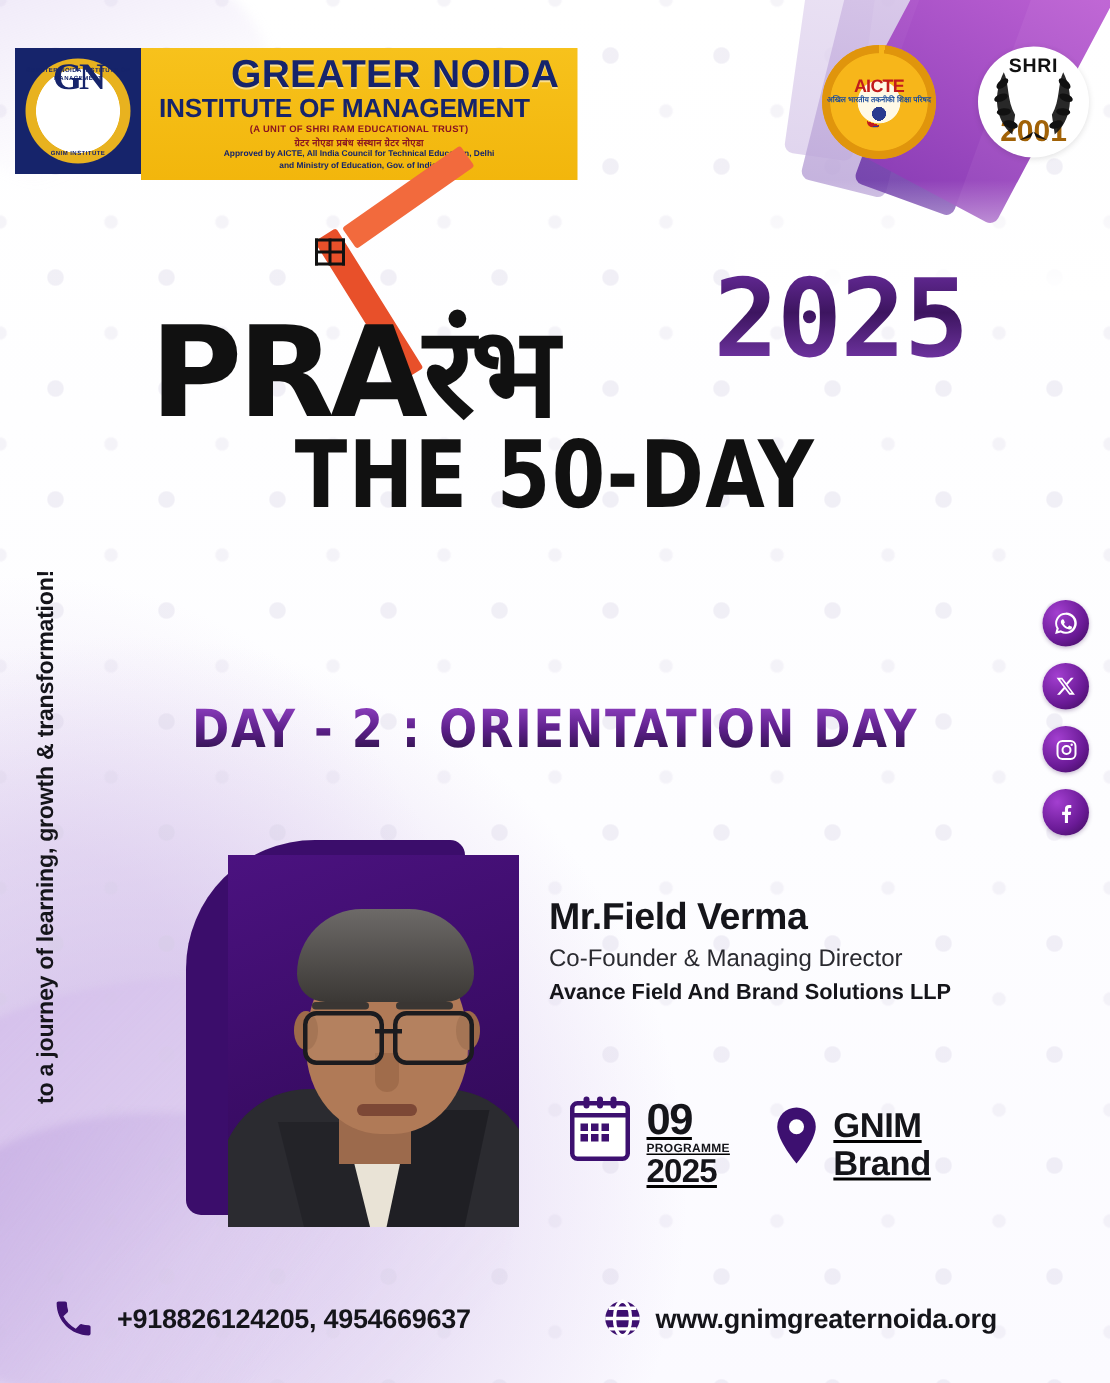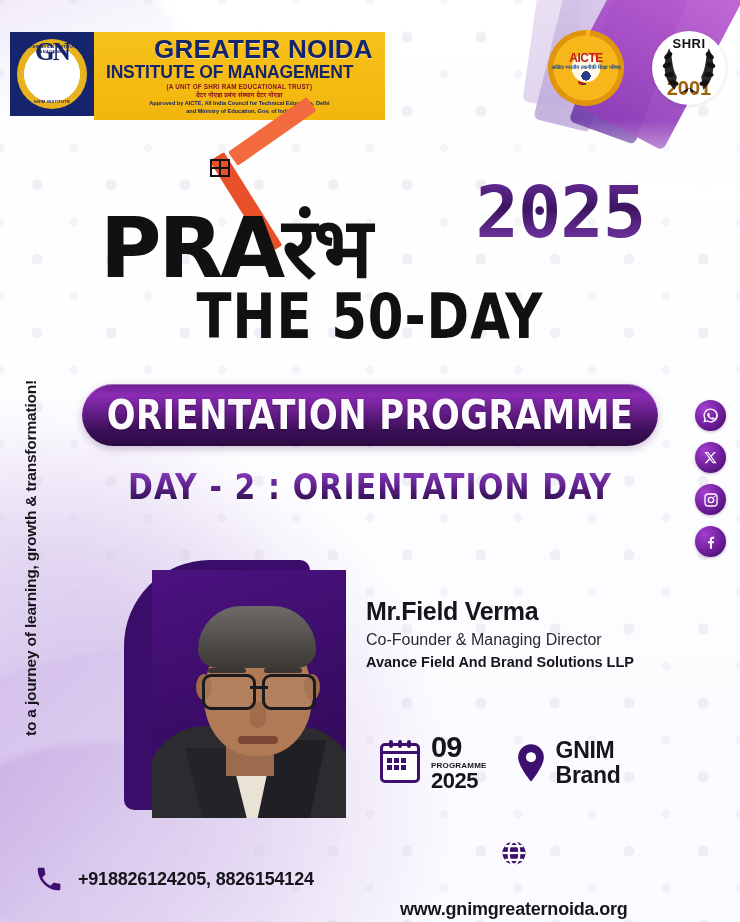--- a/index.html
+++ b/index.html
@@ -198,37 +198,37 @@
   .ph-nose{position:absolute;left:98px;top:132px;width:16px;height:26px;background:#9e6a49;border-radius:0 0 8px 8px;opacity:.85;}
   .ph-mouth{position:absolute;left:86px;top:166px;width:40px;height:8px;background:#7d4836;border-radius:8px;}
 
   .speaker-txt{position:absolute;left:366px;top:598px;z-index:5;}
   .sp-name{font-weight:700;font-size:25px;color:#15151a;letter-spacing:-.3px;line-height:1.1;}
   .sp-role{font-size:16px;color:#2a2a30;margin-top:4px;line-height:1.2;}
   .sp-org{font-weight:700;font-size:14.5px;color:#15151a;margin-top:5px;line-height:1.2;text-align:center;}
 
   
   .meta{position:absolute;left:380px;top:734px;display:flex;align-items:center;gap:30px;z-index:5;}
-  .meta-item{display:flex;align-items:center;gap:11px;}
+  .meta-item{display:flex;gap:11px;text-decoration:underline;}
   .cal{width:34px;height:34px;border-radius:5px;border:3px solid #3d1070;position:relative;background:#fff;}
   .cal .bar{position:absolute;left:-3px;right:-3px;top:5px;height:3px;background:#3d1070;}
   .cal .ring{position:absolute;top:-6px;width:4px;height:8px;background:#3d1070;border-radius:2px;}
   .cal .ring.a{left:6px;} .cal .ring.b{left:15px;} .cal .ring.c{left:24px;}
   .cal .grid{position:absolute;left:4px;top:12px;display:grid;grid-template-columns:repeat(3,5px);grid-auto-rows:5px;gap:2px;}
   .cal .grid i{background:#3d1070;display:block;}
   .date-num{font-weight:700;font-size:29px;line-height:.92;color:#15151a;letter-spacing:-1px;}
   .date-mon{font-weight:700;font-size:8px;line-height:1.2;color:#15151a;letter-spacing:.2px;}
   .date-yr{font-weight:700;font-size:22px;line-height:1;color:#15151a;letter-spacing:-.5px;}
   .pin{width:28px;height:38px;position:relative;}
   .venue{font-weight:700;font-size:23px;line-height:1.08;color:#15151a;letter-spacing:-.3px;}
 
   
   .footer{position:absolute;left:0;right:0;bottom:18px;height:50px;z-index:6;display:flex;align-items:center;}
   .foot-phone{position:absolute;left:34px;display:flex;align-items:center;gap:14px;}
-  .foot-web{position:absolute;left:400px;display:flex;align-items:center;gap:31px;flex-direction:column;}
+  .foot-web{position:absolute;left:400px;display:flex;align-items:center;gap:7px;}
   .foot-txt{font-weight:700;font-size:18px;color:#15151a;letter-spacing:-.2px;}
   .globe{width:30px;height:30px;}
 </style>
 </head>
 <body>
 
 <div id="poster">
 
   <div class="dots"></div>
   <div class="wash-tl"></div>
@@ -295,23 +295,20 @@
       <div class="roof-l"></div>
       <div class="roof-r"></div>
     </div>
     <div class="window"></div>
     <div class="prar-word"><span>PRA</span><span class="prar-dev">रंभ</span></div>
     <div class="year">2025</div>
   </div>
 
   <div class="fiftyday">THE 50-DAY</div>
 
-  <div class="op-banner">
-    <span>ORIENTATION PROGRAMME</span>
-  </div>
 
   <div class="dayline">DAY - 2 : ORIENTATION DAY</div>
 
   <div class="sidetext">to a journey of learning, growth &amp; transformation!</div>
 
   <div class="socials">
     <div class="sicon">
       <svg width="17" height="17" viewBox="0 0 24 24" fill="#fff">
           <path d="M12 2a10 10 0 00-8.7 14.9L2 22l5.3-1.4A10 10 0 1012 2zm0 2a8 8 0 11-4.2 14.8l-.4-.2-2.6.7.7-2.5-.3-.4A8 8 0 0112 4zm-3 4.3c-.2 0-.5.1-.7.4-.3.3-.9.9-.9 2.1s.9 2.4 1.1 2.6c.1.2 1.8 2.8 4.4 3.8 2.2.8 2.6.7 3.1.6.5 0 1.5-.6 1.7-1.2.2-.6.2-1.1.2-1.2l-.6-.3-1.7-.8c-.2-.1-.4-.1-.6.1l-.8 1c-.1.2-.3.2-.5.1s-1.1-.4-2-1.2c-.7-.6-1.2-1.4-1.3-1.6-.1-.2 0-.3.1-.4l.4-.5c.1-.2.2-.3.2-.5s0-.3-.1-.4l-.8-1.9c-.2-.5-.4-.5-.6-.5h-.6z"></path>
         </svg>
@@ -398,21 +395,21 @@
         <div class="venue">Brand</div>
       </div>
     </div>
   </div>
 
   <div class="footer">
     <div class="foot-phone">
       <svg width="30" height="30" viewBox="0 0 24 24" fill="#3d1070">
         <path d="M6.6 10.8c1.4 2.8 3.8 5.1 6.6 6.6l2.2-2.2c.3-.3.7-.4 1-.2 1.2.4 2.4.6 3.7.6.6 0 1 .4 1 1V20c0 .6-.4 1-1 1C10.7 21 3 13.3 3 3.9c0-.6.4-1 1-1h3.5c.6 0 1 .4 1 1 0 1.3.2 2.5.6 3.7.1.3 0 .7-.2 1l-2.3 2.2z"></path>
       </svg>
-      <div class="foot-txt">+918826124205, 8826154124</div>
+      <div class="foot-txt">+918826124205, 4954669637</div>
     </div>
     <div class="foot-web">
       <svg class="globe" viewBox="0 0 24 24" fill="none" stroke="#3d1070" stroke-width="1.8">
         <circle cx="12" cy="12" r="9.2" fill="#3d1070" stroke="none"></circle>
         <ellipse cx="12" cy="12" rx="4.3" ry="9.2" stroke="#fff"></ellipse>
         <line x1="2.8" y1="12" x2="21.2" y2="12" stroke="#fff"></line>
         <path d="M4.6 6.5h14.8M4.6 17.5h14.8" stroke="#fff"></path>
       </svg>
       <div class="foot-txt">www.gnimgreaternoida.org</div>
     </div>

